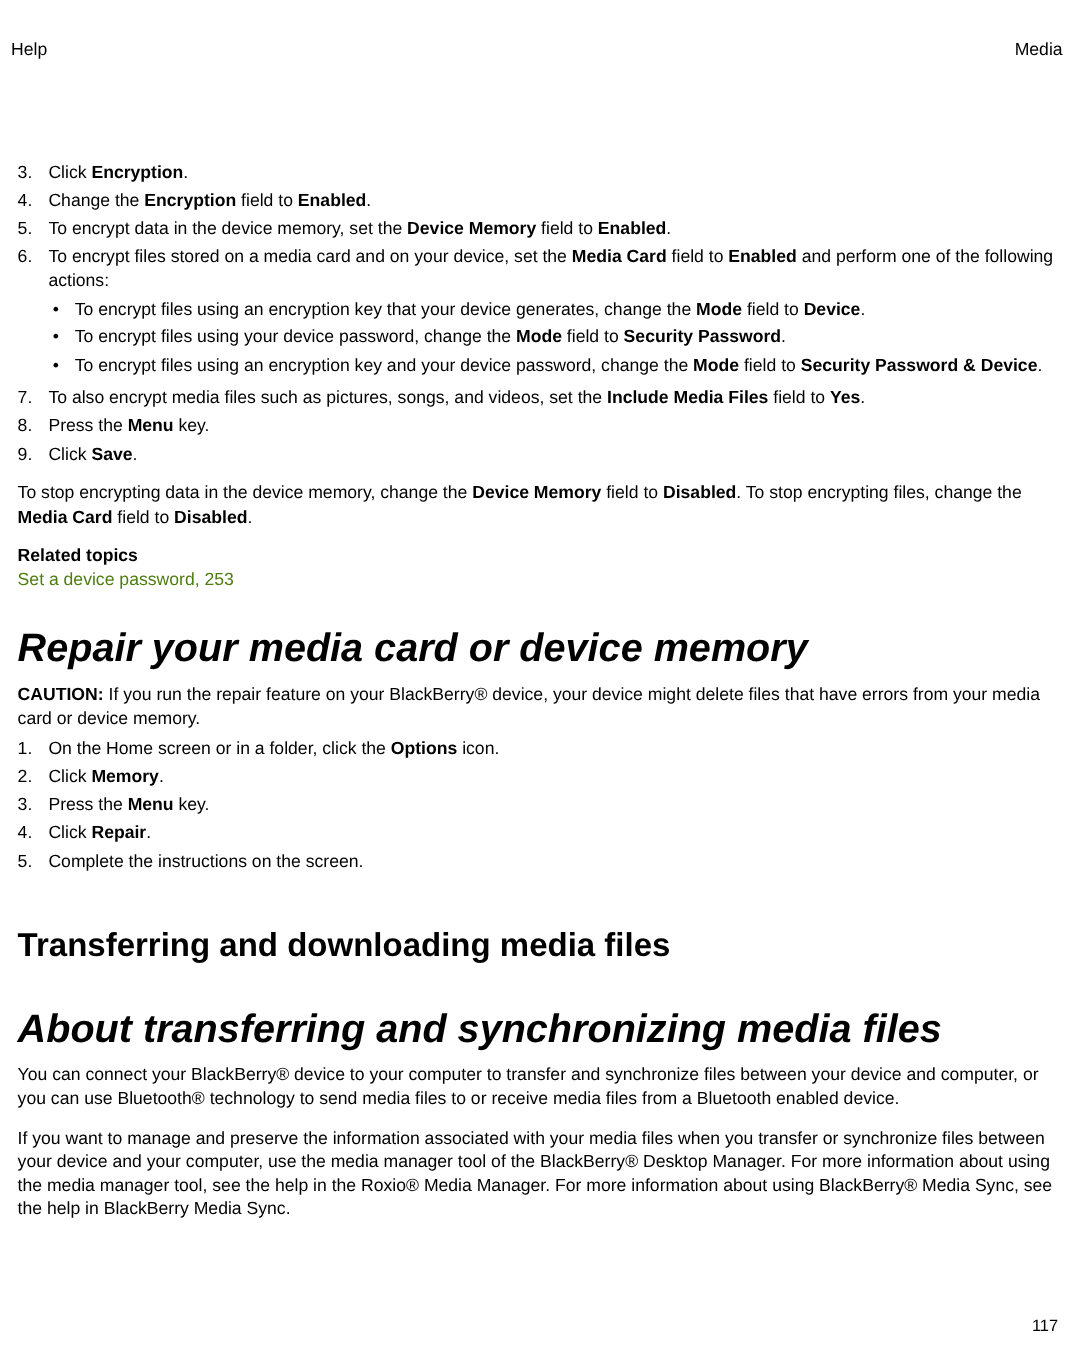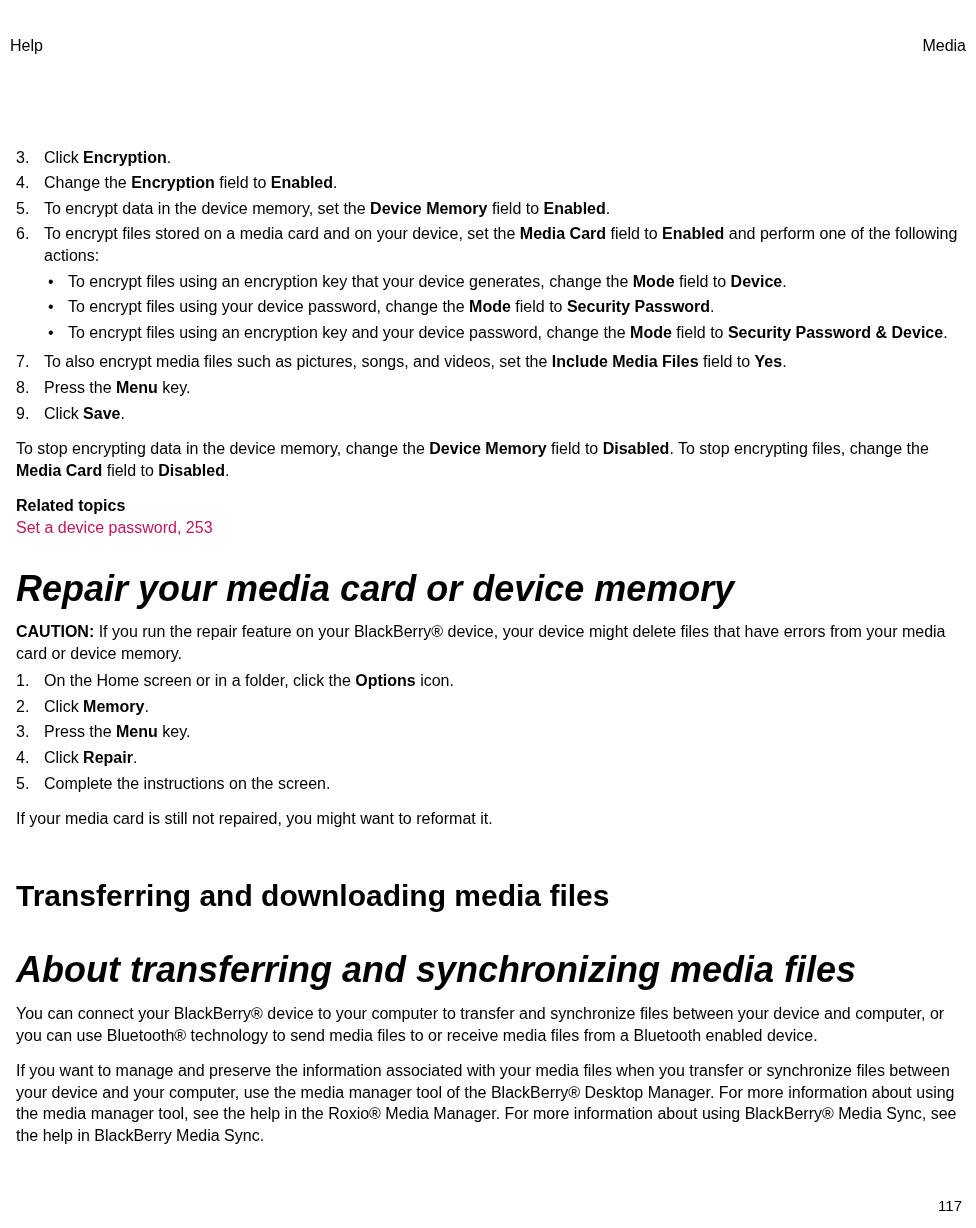--- a/index.html
+++ b/index.html
@@ -52,21 +52,21 @@
       margin-top: 14px;
       margin-bottom: 6px;
       padding-left: 6px;
     }
     .related-heading {
       font-weight: 700;
       margin-top: 14px;
       padding-left: 6px;
     }
     .related-link {
-      color: #be185d;
+      color: #4d7c0f;
       padding-left: 6px;
       margin-bottom: 18px;
       cursor: pointer;
     }
     h2.section-heading {
       font-size: 36px;
       font-weight: 700;
       margin-top: 26px;
       margin-bottom: 8px;
       padding-left: 6px;
@@ -218,21 +218,20 @@
       </div>
     </div>
 
     <div class="ol-item">
       <div class="ol-num">5.</div>
       <div class="ol-body">Complete the instructions on the screen.</div>
     </div>
 
   </div>
 
-  <div class="para">If your media card is still not repaired, you might want to reformat it.</div>
 
   <h1 class="chapter-heading">Transferring and downloading media files</h1>
 
   <h2 class="section-heading">About transferring and synchronizing media files</h2>
 
   <div class="para" style="margin-top:8px;">You can connect your BlackBerry® device to your computer to transfer and synchronize files between your device and computer, or you can use Bluetooth® technology to send media files to or receive media files from a Bluetooth enabled device.</div>
 
   <div class="para">If you want to manage and preserve the information associated with your media files when you transfer or synchronize files between your device and your computer, use the media manager tool of the BlackBerry® Desktop Manager. For more information about using the media manager tool, see the help in the Roxio® Media Manager. For more information about using BlackBerry® Media Sync, see the help in BlackBerry Media Sync.</div>
 
 </div>

